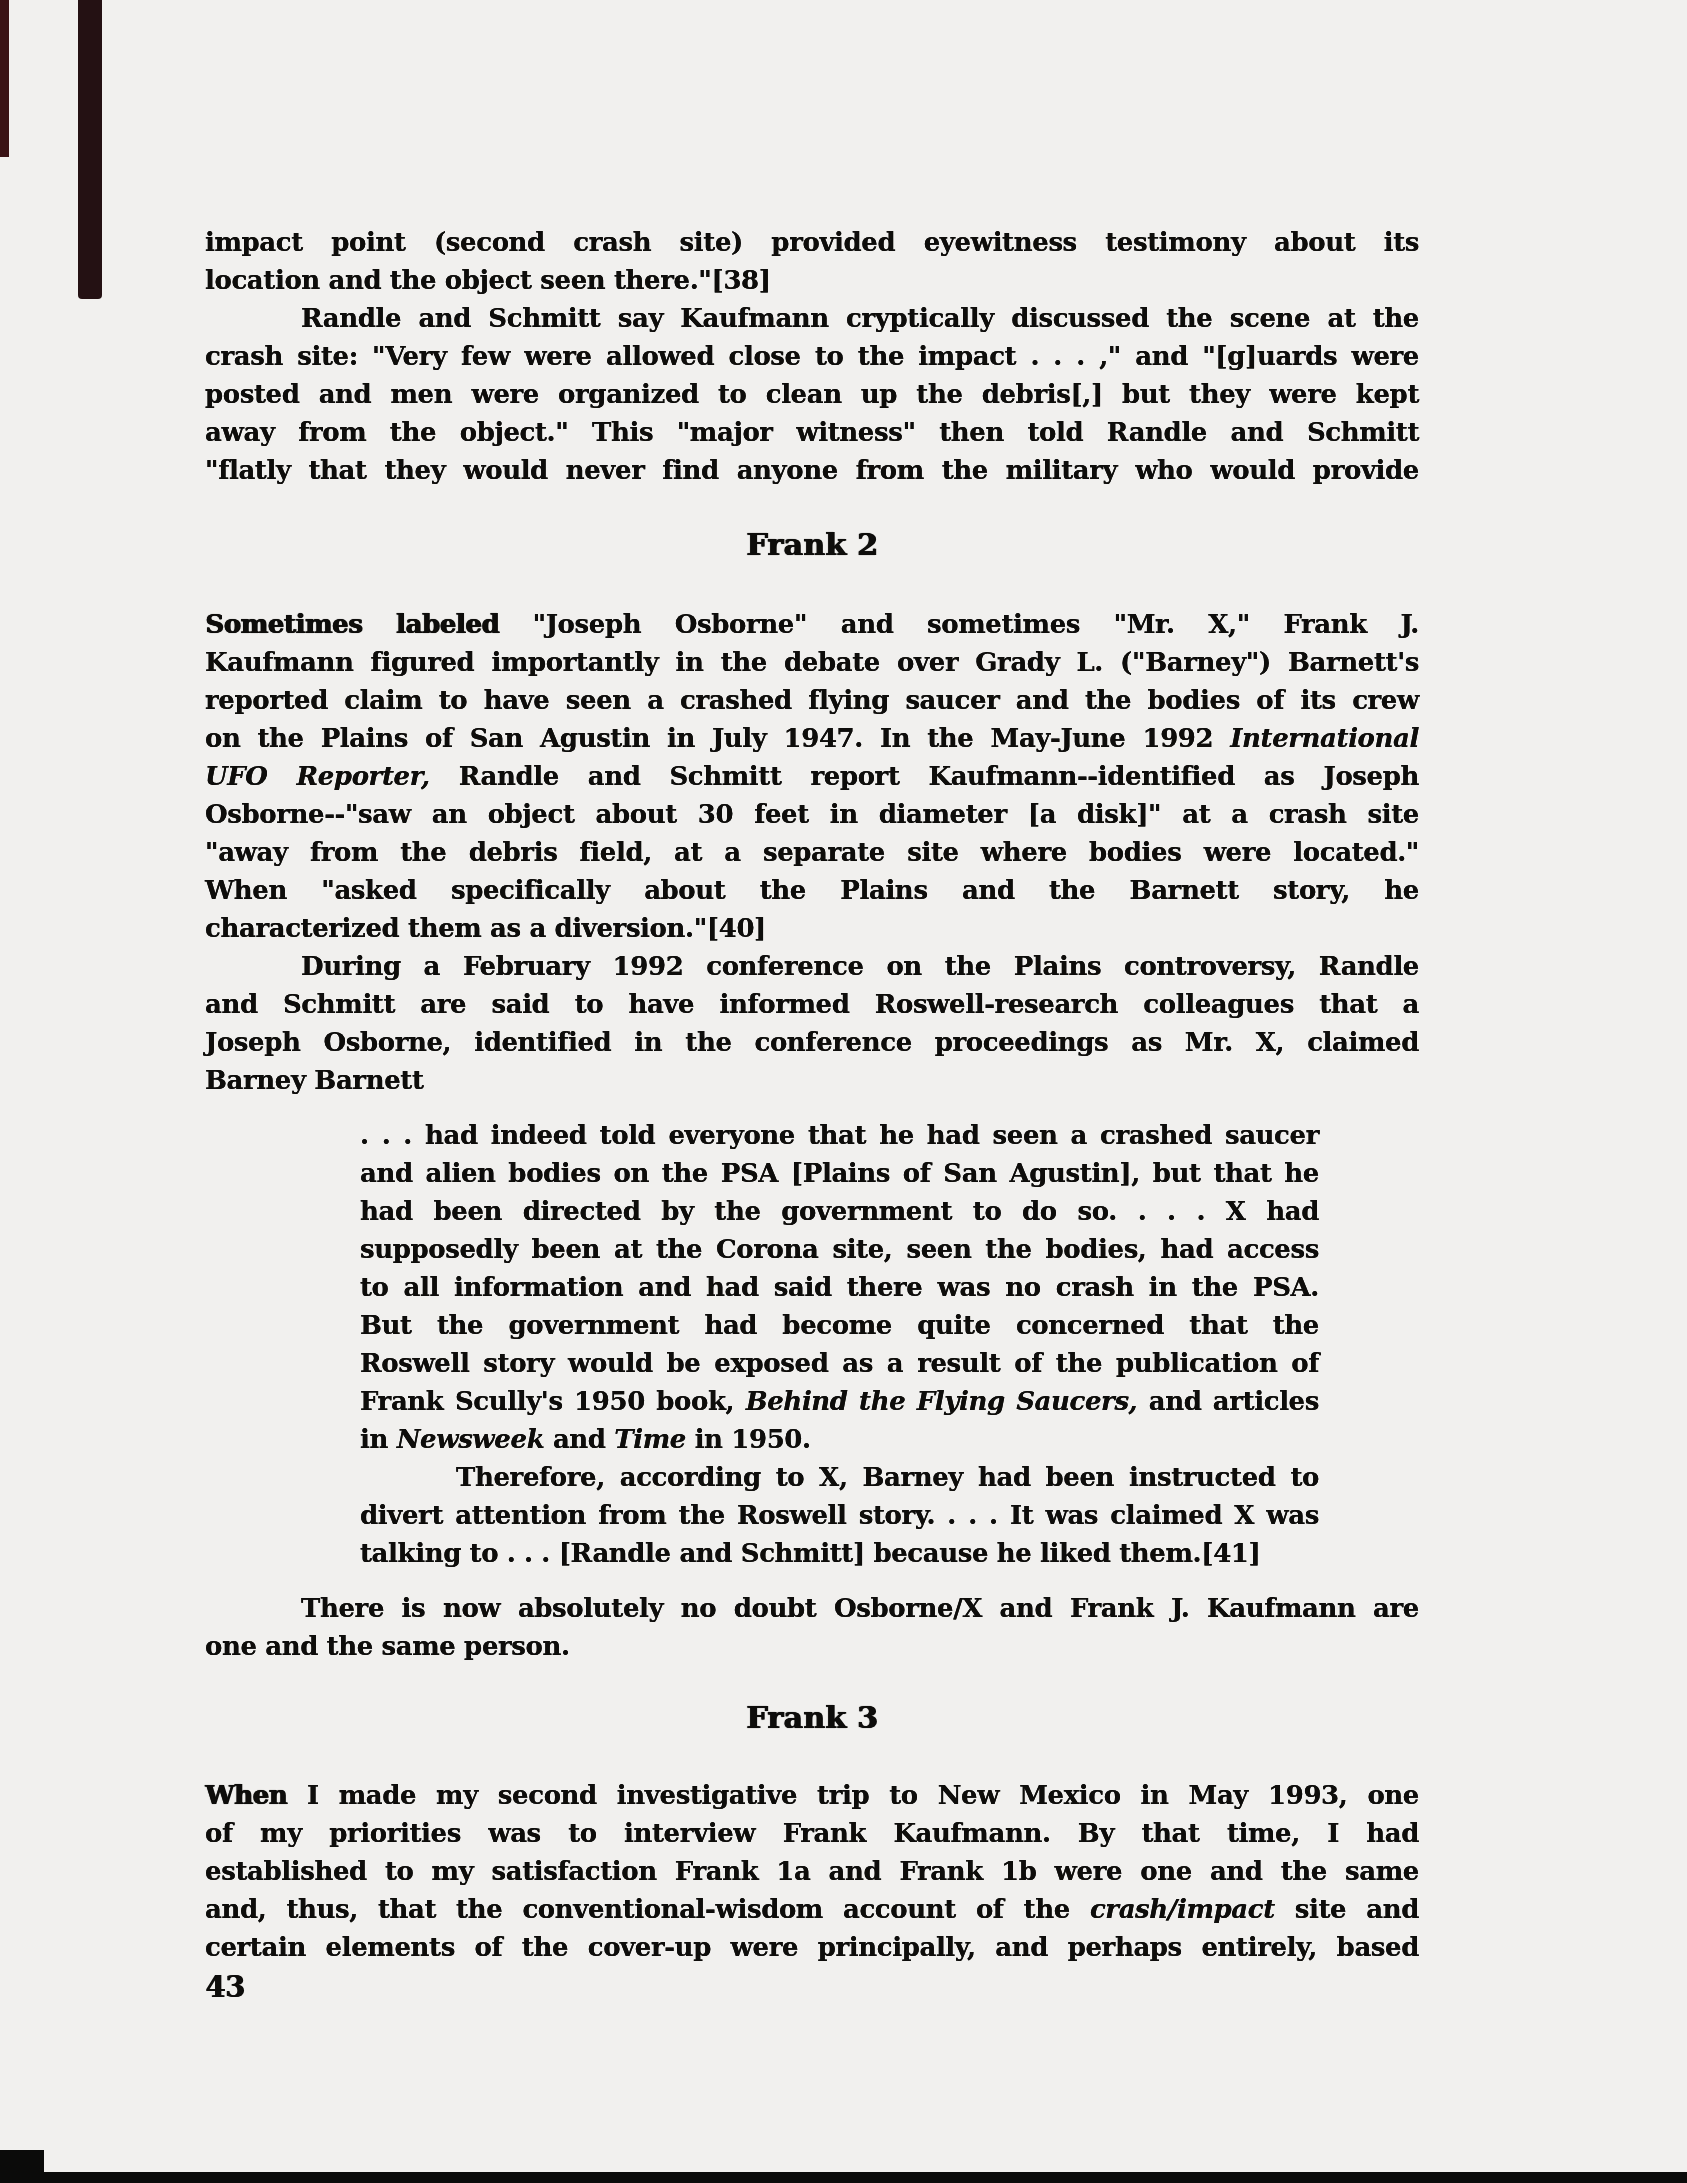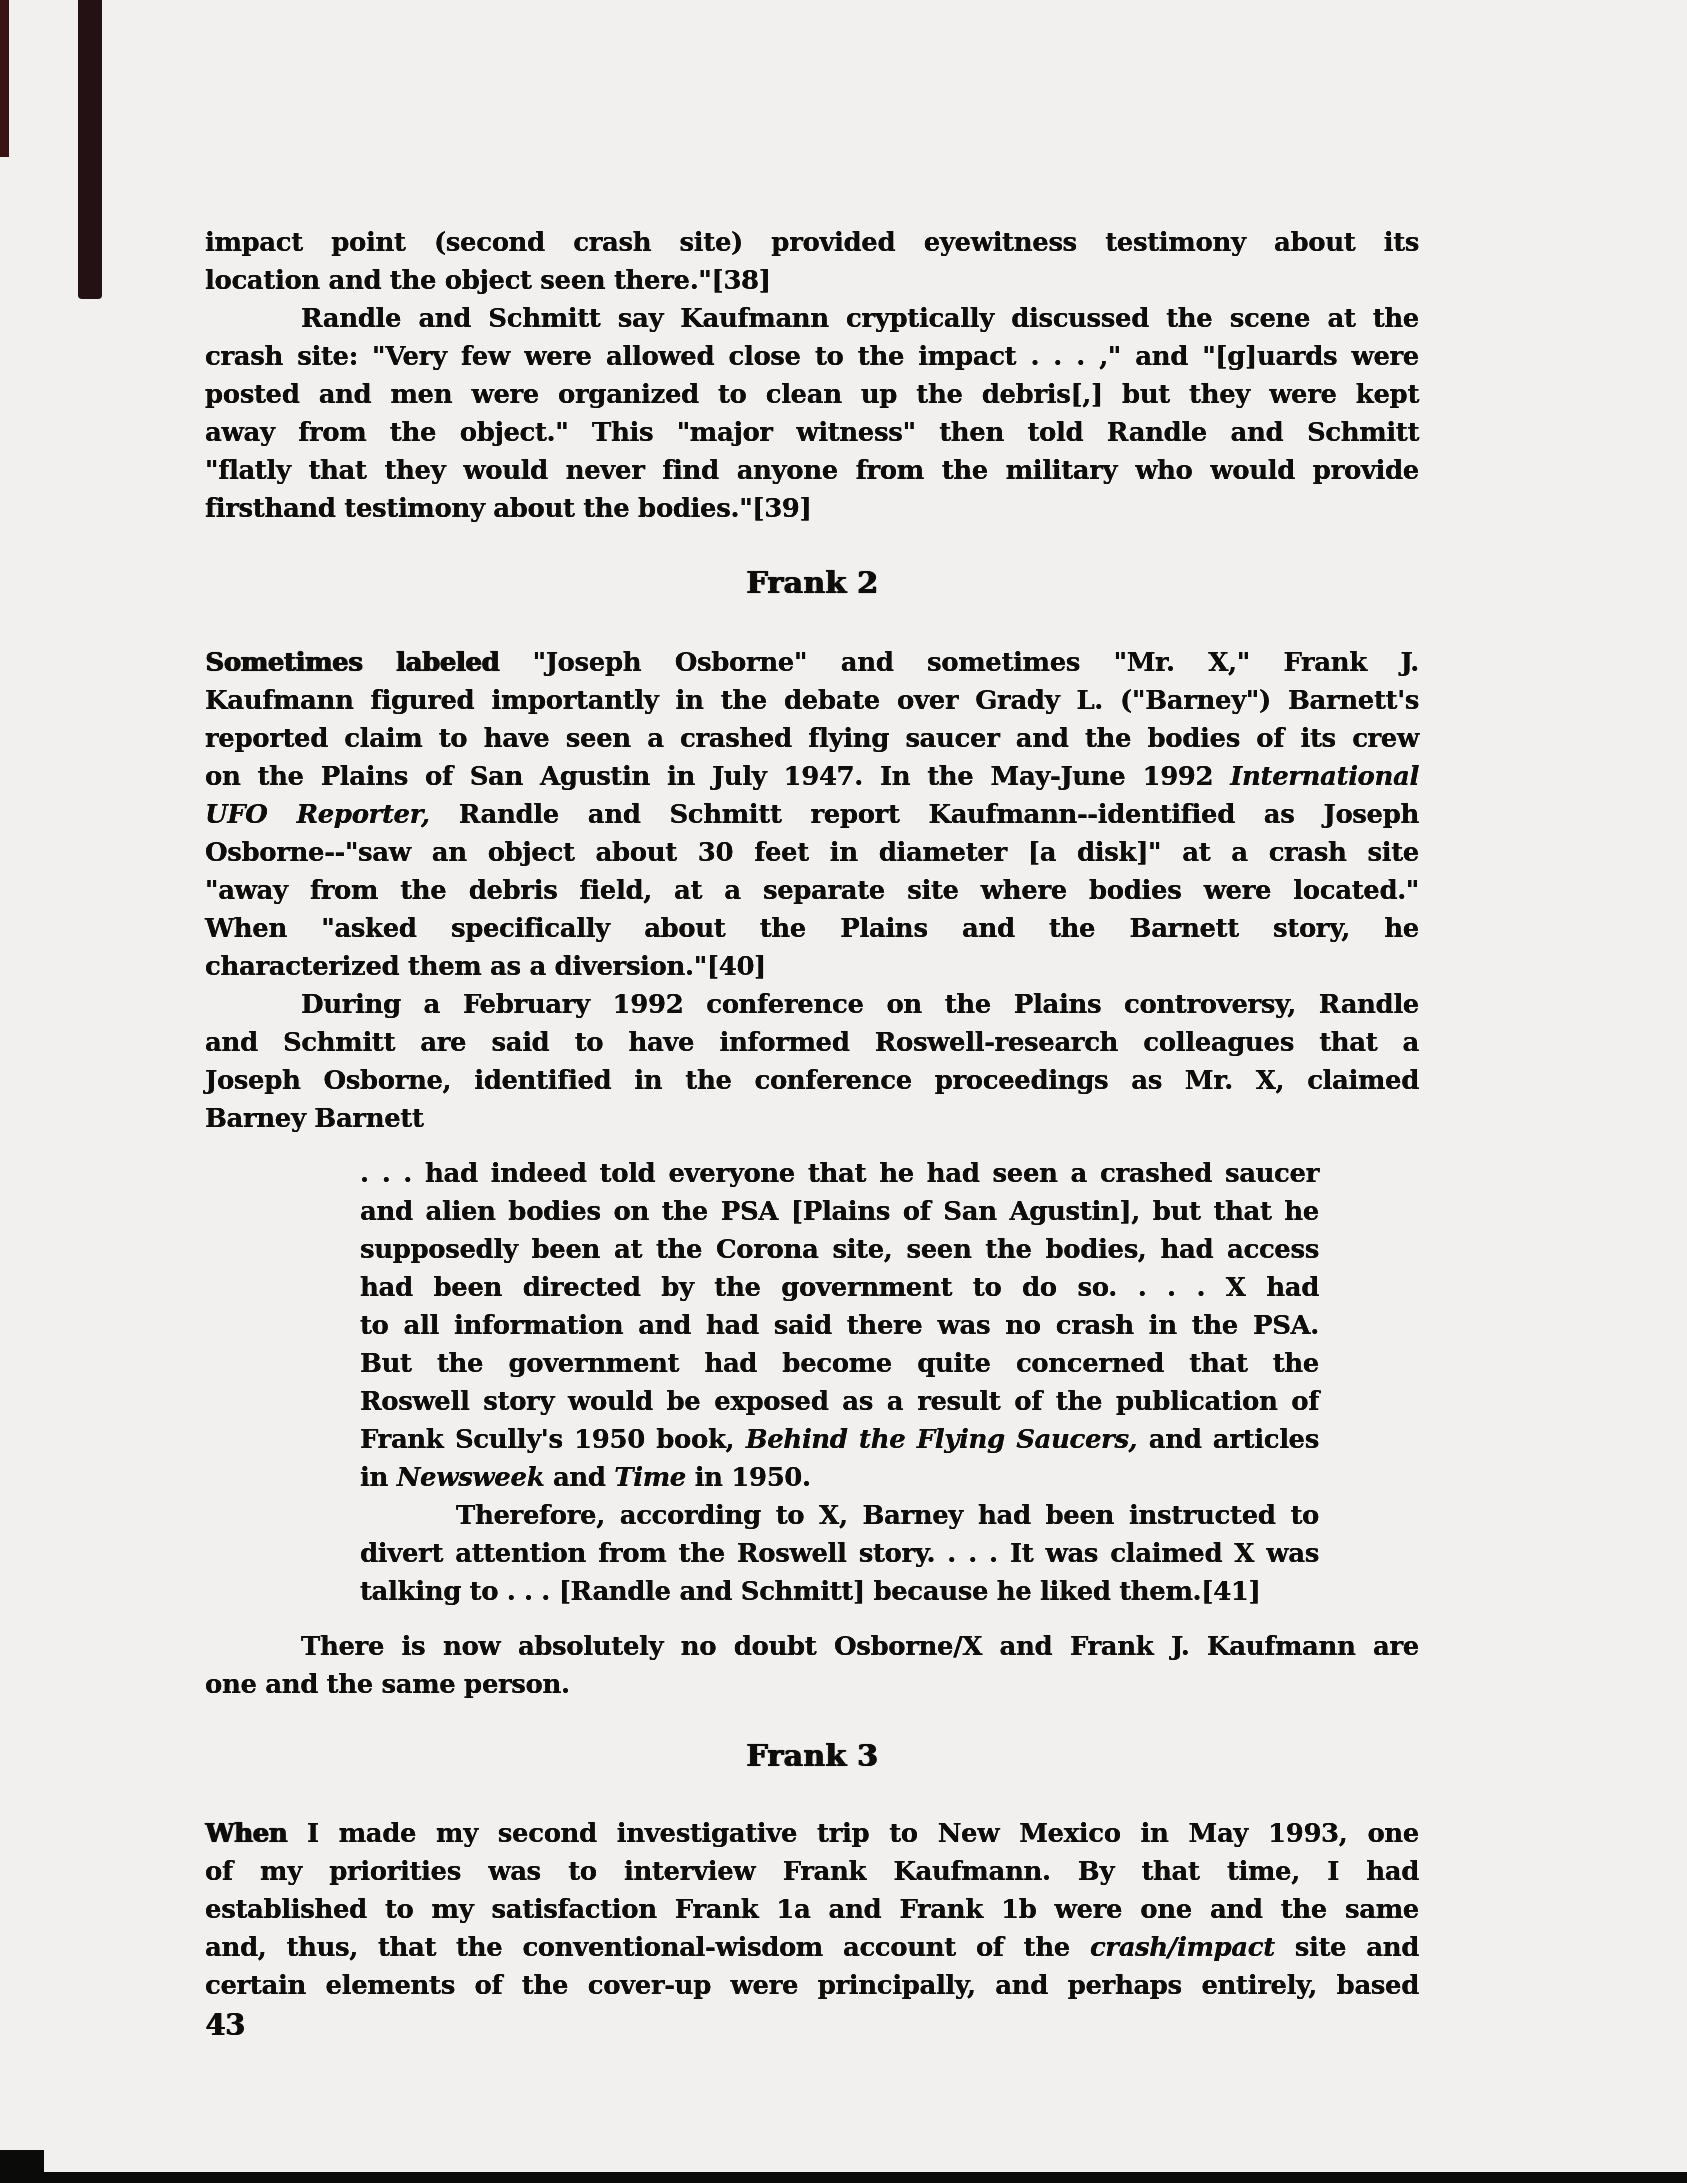--- a/index.html
+++ b/index.html
@@ -65,43 +65,42 @@
   <div class="top-left-mark" data-name="scan-artifact-top-left-bar"></div>
   <div class="text-column" data-name="text-column">
       <div class="block para" data-name="opening-continuation-paragraph">
         <div class="line j" data-name="text-line"><span data-name="body-text">impact point (second crash site) provided eyewitness testimony about its</span></div>
         <div class="line" data-name="text-line"><span data-name="body-text">location and the object seen there."[38]</span></div>
         <div class="line j in" data-name="text-line"><span data-name="body-text">Randle and Schmitt say Kaufmann cryptically discussed the scene at the</span></div>
         <div class="line j" data-name="text-line"><span data-name="body-text">crash site:  "Very few were allowed close to the impact . . . ," and "[g]uards were</span></div>
         <div class="line j" data-name="text-line"><span data-name="body-text">posted and men were organized to clean up the debris[,] but they were kept</span></div>
         <div class="line j" data-name="text-line"><span data-name="body-text">away from the object."  This "major witness" then told Randle and Schmitt</span></div>
         <div class="line j" data-name="text-line"><span data-name="body-text">"flatly that they would never find anyone from the military who would provide</span></div>
-        <div class="line" data-name="text-line"><span data-name="body-text">firsthand testimony about the bodies."[39]</span></div>
       </div>
       <div class="block heading" data-name="heading-frank-2">Frank 2</div>
       <div class="block para" data-name="frank2-paragraphs">
         <div class="line j" data-name="text-line"><span class="xb" data-name="bold-text">Sometimes labeled</span><span data-name="body-text"> "Joseph Osborne" and  sometimes "Mr. X," Frank J.</span></div>
         <div class="line j" data-name="text-line"><span data-name="body-text">Kaufmann figured importantly in the debate over Grady L. ("Barney") Barnett's</span></div>
         <div class="line j" data-name="text-line"><span data-name="body-text">reported claim to have seen a crashed flying saucer and the bodies of its crew</span></div>
         <div class="line j" data-name="text-line"><span data-name="body-text">on the Plains of San Agustin in July 1947. In the May-June 1992 </span><span class="i" data-name="italic-text">International</span></div>
         <div class="line j" data-name="text-line"><span class="i" data-name="italic-text">UFO Reporter,</span><span data-name="body-text"> Randle and Schmitt report Kaufmann--identified as Joseph</span></div>
         <div class="line j" data-name="text-line"><span data-name="body-text">Osborne--"saw an object about 30 feet in diameter [a disk]" at a crash site</span></div>
         <div class="line j" data-name="text-line"><span data-name="body-text">"away from the debris field, at a separate site where bodies were located."</span></div>
         <div class="line j" data-name="text-line"><span data-name="body-text">When "asked specifically about the Plains and the Barnett story, he</span></div>
         <div class="line" data-name="text-line"><span data-name="body-text">characterized them as a diversion."[40]</span></div>
         <div class="line j in" data-name="text-line"><span data-name="body-text">During a February 1992 conference on the Plains controversy, Randle</span></div>
         <div class="line j" data-name="text-line"><span data-name="body-text">and Schmitt are said to have informed Roswell-research colleagues that a</span></div>
         <div class="line j" data-name="text-line"><span data-name="body-text">Joseph Osborne, identified in the conference proceedings as Mr. X, claimed</span></div>
         <div class="line" data-name="text-line"><span data-name="body-text">Barney Barnett</span></div>
       </div>
       <div class="block quote" data-name="mr-x-blockquote">
         <div class="line j" data-name="text-line"><span data-name="body-text">. . . had indeed told everyone that he had seen a crashed saucer</span></div>
         <div class="line j" data-name="text-line"><span data-name="body-text">and alien bodies on the PSA [Plains of San Agustin], but that he</span></div>
+        <div class="line j" data-name="text-line"><span data-name="body-text">had been directed by the government to do so. . . .  X had</span></div>
         <div class="line j" data-name="text-line"><span data-name="body-text">supposedly been at the Corona site, seen the bodies, had access</span></div>
-        <div class="line j" data-name="text-line"><span data-name="body-text">had been directed by the government to do so. . . .  X had</span></div>
         <div class="line j" data-name="text-line"><span data-name="body-text">to all information and had said there was no crash in the PSA.</span></div>
         <div class="line j" data-name="text-line"><span data-name="body-text">But the government had become quite concerned that the</span></div>
         <div class="line j" data-name="text-line"><span data-name="body-text">Roswell story would be exposed as a result of the publication of</span></div>
         <div class="line j" data-name="text-line"><span data-name="body-text">Frank Scully's 1950 book, </span><span class="i" data-name="italic-text">Behind the Flying Saucers,</span><span data-name="body-text"> and articles</span></div>
         <div class="line" data-name="text-line"><span data-name="body-text">in </span><span class="i" data-name="italic-text">Newsweek</span><span data-name="body-text">  and </span><span class="i" data-name="italic-text">Time</span><span data-name="body-text"> in 1950.</span></div>
         <div class="line j in" data-name="text-line"><span data-name="body-text">Therefore, according to X, Barney had been instructed to</span></div>
         <div class="line j" data-name="text-line"><span data-name="body-text">divert attention from the Roswell story. . . .  It was claimed X was</span></div>
         <div class="line" data-name="text-line"><span data-name="body-text">talking to . . . [Randle and Schmitt] because he liked them.[41]</span></div>
       </div>
       <div class="block para" data-name="same-person-paragraph">

